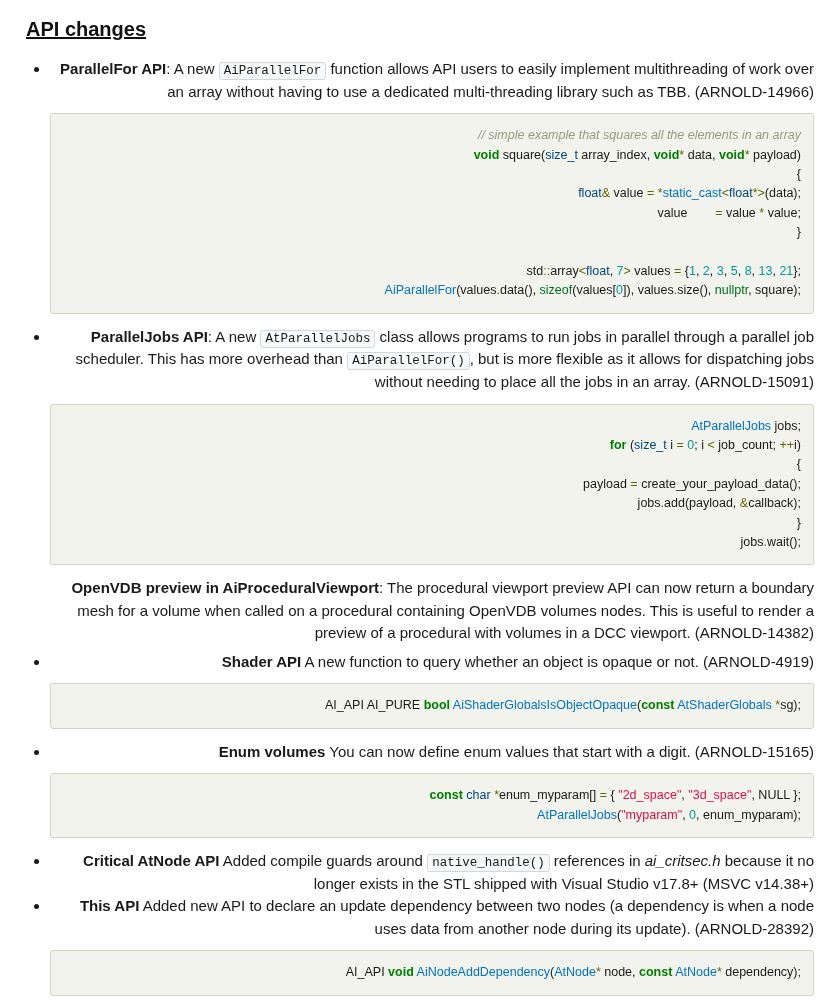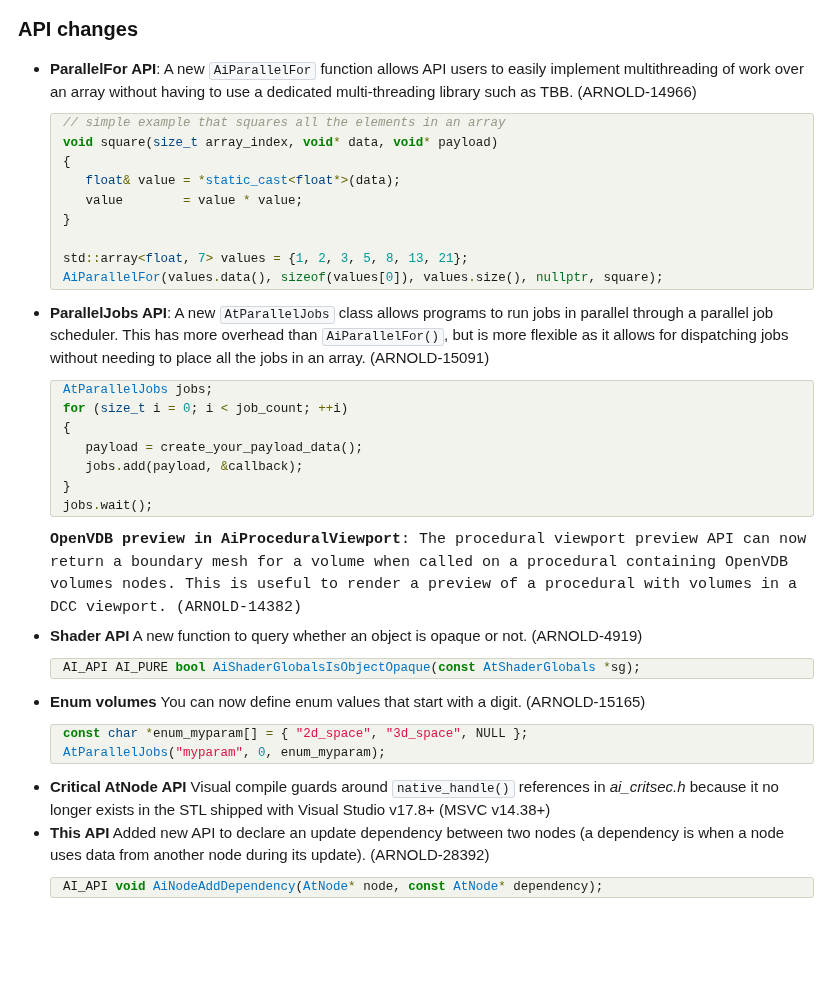--- a/index.html
+++ b/index.html
@@ -9,65 +9,67 @@
     line-height: 1.5;
     color: #1a1a1a;
     margin: 0;
     padding: 14px;
     width: 828px;
     background: #fff;
   }
   h2 {
     font-size: 20px;
     font-weight: 700;
-    margin: 0 0 14px 4px;
+    margin: 0 0 14px 12px;
     color: #111;
+    text-decoration: underline;
   }
   ul.outer {
     list-style: disc;
     padding-left: 36px;
     margin: 0;
   }
   ul.outer > li {
+    text-align: right;
   }
   .bold { font-weight: 700; }
   code.inline {
     font-family: "SFMono-Regular", Consolas, "Liberation Mono", Menlo, monospace;
     font-size: 12.5px;
     background: #f6f8fa;
     border: 1px solid #d0d7de;
     border-radius: 3px;
     padding: 1px 4px;
     white-space: nowrap;
   }
   .italic { font-style: italic; }
   pre.codebox {
-    font-family: Liberation Mono, monospace;
+    font-family: Liberation Sans, sans-serif;
     font-size: 12.5px;
     line-height: 1.55;
     background: #f1f3ec;
     border: 1px solid #cfd4c5;
     border-radius: 3px;
-    padding: 0 12px;
+    padding: 12px 12px;
     margin: 10px 0 12px 0;
     white-space: pre;
     overflow-x: auto;
   }
   .tok-c  { color: #998; font-style: italic; }   
   .tok-k  { color: #008000; font-weight: 700; }  
   .tok-kt { color: #004481; }                    
   .tok-n  { color: #0073c4; }                    
   .tok-f  { color: #1a1a1a; }                    
   .tok-o  { color: #666600; }                    
   .tok-p  { color: #1a1a1a; }                    
   .tok-m  { color: #009999; }                    
   .tok-s  { color: #dd1144; }                    
   
   .tok-op2{ color: #007020; }                    
-  p.subitem { margin: 8px 0 6px 0; font-family: Liberation Mono, monospace; }
+  p.subitem { margin: 8px 0 6px 0; }
 </style>
 </head>
 <body>
 
 <h2>API changes</h2>
 
 <ul class="outer">
 
   <li>
     <span class="bold">ParallelFor API</span><span>: A new </span><code class="inline">AiParallelFor</code><span> function allows API users to easily implement multithreading of work over an array without having to use a dedicated multi-threading library such as TBB. (ARNOLD-14966)</span>
@@ -106,21 +108,21 @@
   </li>
 
   <li>
     <span class="bold">Enum volumes</span><span> You can now define enum values that start with a digit. (ARNOLD-15165)</span>
 
 <pre class="codebox"><span class="tok-k">const</span><span> </span><span class="tok-kt">char</span><span> </span><span class="tok-o">*</span><span class="tok-f">enum_myparam</span><span class="tok-p">[]</span><span> </span><span class="tok-o">=</span><span> </span><span class="tok-p">{</span><span> </span><span class="tok-s">"2d_space"</span><span class="tok-p">,</span><span> </span><span class="tok-s">"3d_space"</span><span class="tok-p">,</span><span class="tok-f"> NULL </span><span class="tok-p">}</span><span class="tok-p">;</span>
 <span class="tok-n">AtParallelJobs</span><span class="tok-p">(</span><span class="tok-s">"myparam"</span><span class="tok-p">,</span><span> </span><span class="tok-m">0</span><span class="tok-p">,</span><span class="tok-f"> enum_myparam</span><span class="tok-p">)</span><span class="tok-p">;</span></pre>
   </li>
 
   <li>
-    <span class="bold">Critical AtNode API</span><span> Visual compile guards around </span><code class="inline">native_handle()</code><span> references in </span><span class="italic">ai_critsec.h</span><span> because it no longer exists in the STL shipped with Visual Studio v17.8+ (MSVC v14.38+)</span>
+    <span class="bold">Critical AtNode API</span><span> Added compile guards around </span><code class="inline">native_handle()</code><span> references in </span><span class="italic">ai_critsec.h</span><span> because it no longer exists in the STL shipped with Visual Studio v17.8+ (MSVC v14.38+)</span>
   </li>
 
   <li>
     <span class="bold">This API</span><span> Added new API to declare an update dependency between two nodes (a dependency is when a node uses data from another node during its update). (ARNOLD-28392)</span>
 
 <pre class="codebox"><span class="tok-f">AI_API </span><span class="tok-k">void</span><span> </span><span class="tok-n">AiNodeAddDependency</span><span class="tok-p">(</span><span class="tok-n">AtNode</span><span class="tok-o">*</span><span class="tok-f"> node</span><span class="tok-p">,</span><span> </span><span class="tok-k">const</span><span> </span><span class="tok-n">AtNode</span><span class="tok-o">*</span><span class="tok-f"> dependency</span><span class="tok-p">)</span><span class="tok-p">;</span></pre>
   </li>
 
 </ul>
 

